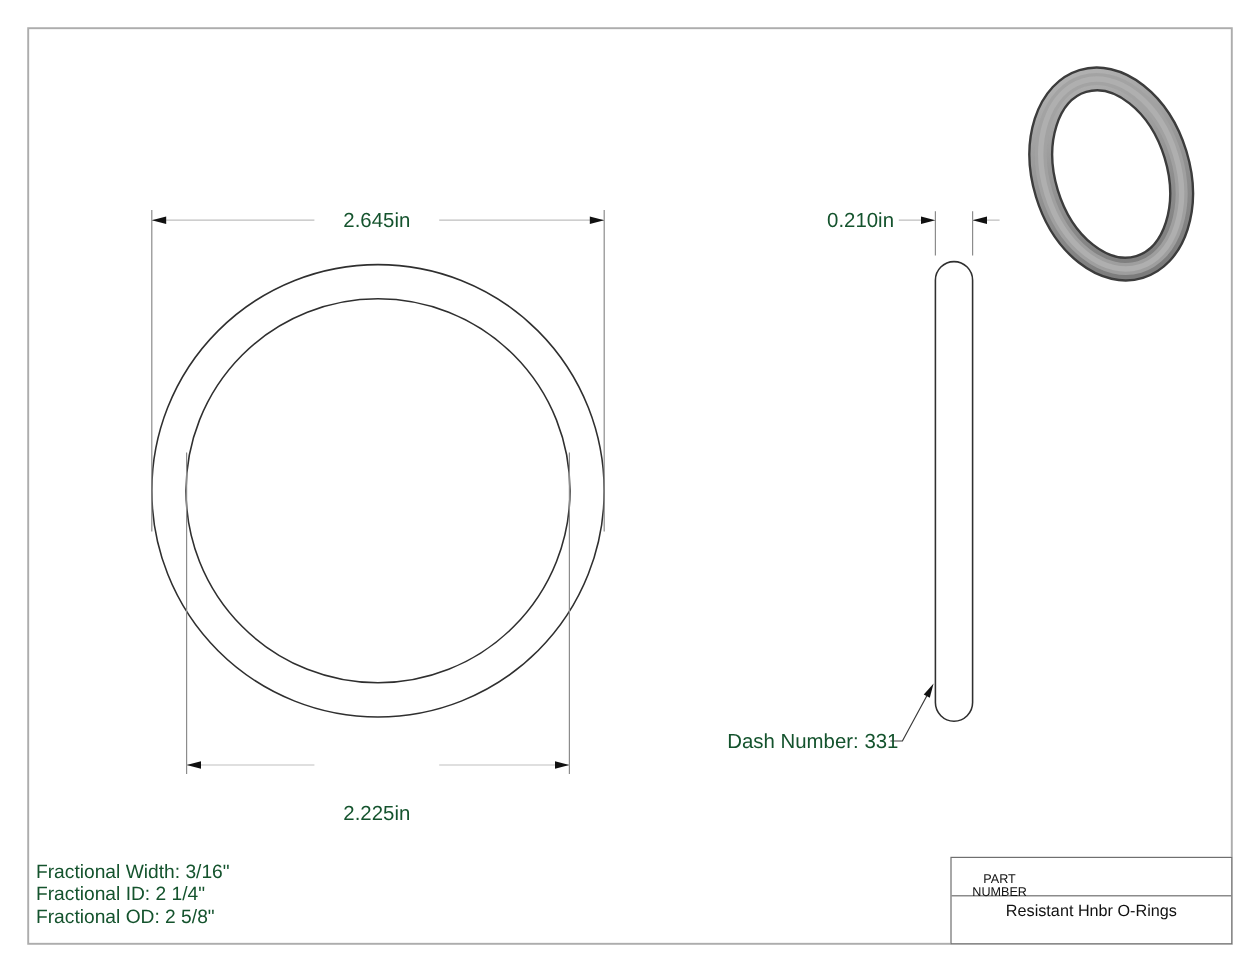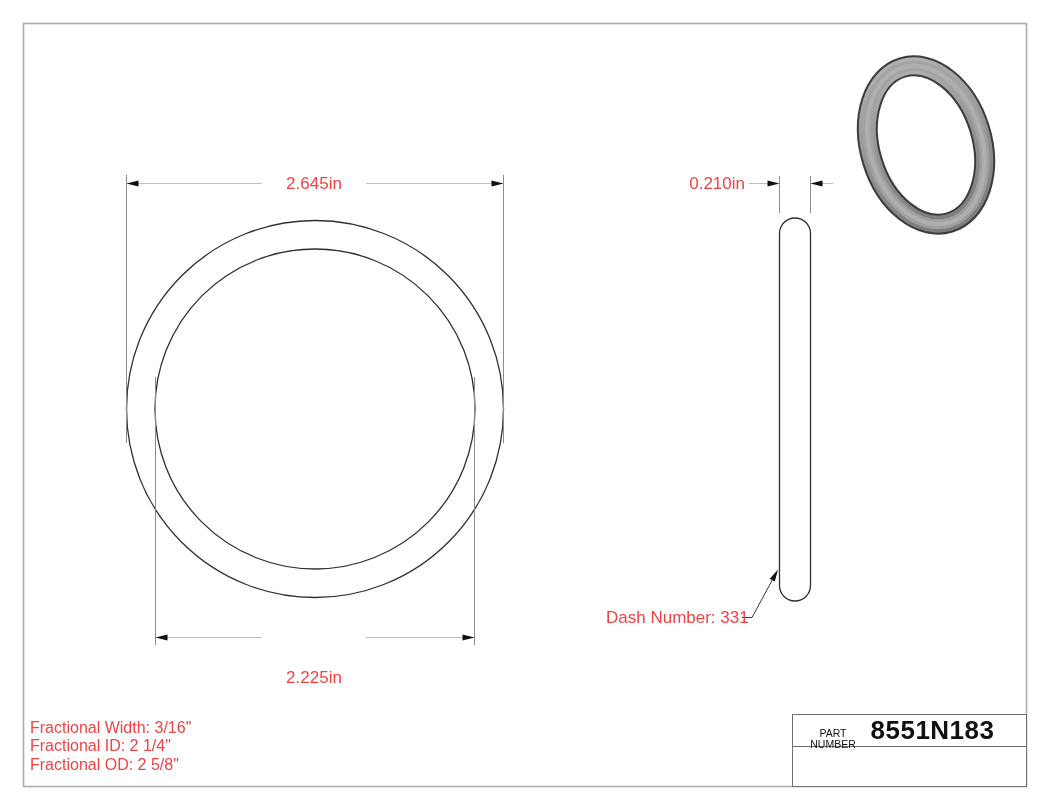--- a/index.html
+++ b/index.html
@@ -16,21 +16,21 @@
     overflow: hidden;
   }
   .canvas svg.drawing {
     position: absolute;
     left: 0; top: 0;
     width: 1050px;
     height: 811px;
   }
   .txt {
     position: absolute;
-    color: #ef4444;
+    color: #14532d;
     white-space: nowrap;
   }
   .dim-label {
     font-size: 17px;
   }
   .dim-label.centered {
     transform: translate(-50%, -50%);
   }
   .dim-label.vcenter {
     transform: translateY(-50%);
@@ -151,19 +151,19 @@
     <div>Fractional ID: 2 1/4"</div>
     <div>Fractional OD: 2 5/8"</div>
   </div>
 
   <div class="title-block">
     <div class="tb-row1">
       <div class="tb-part-label">
         <div>PART</div>
         <div>NUMBER</div>
       </div>
-      <div class="tb-part-number">8551N183</div>
     </div>
     <div class="tb-row2">
+      <div>Resistant Hnbr O-Rings</div>
     </div>
   </div>
 
 </div>
 
 </body></html>

